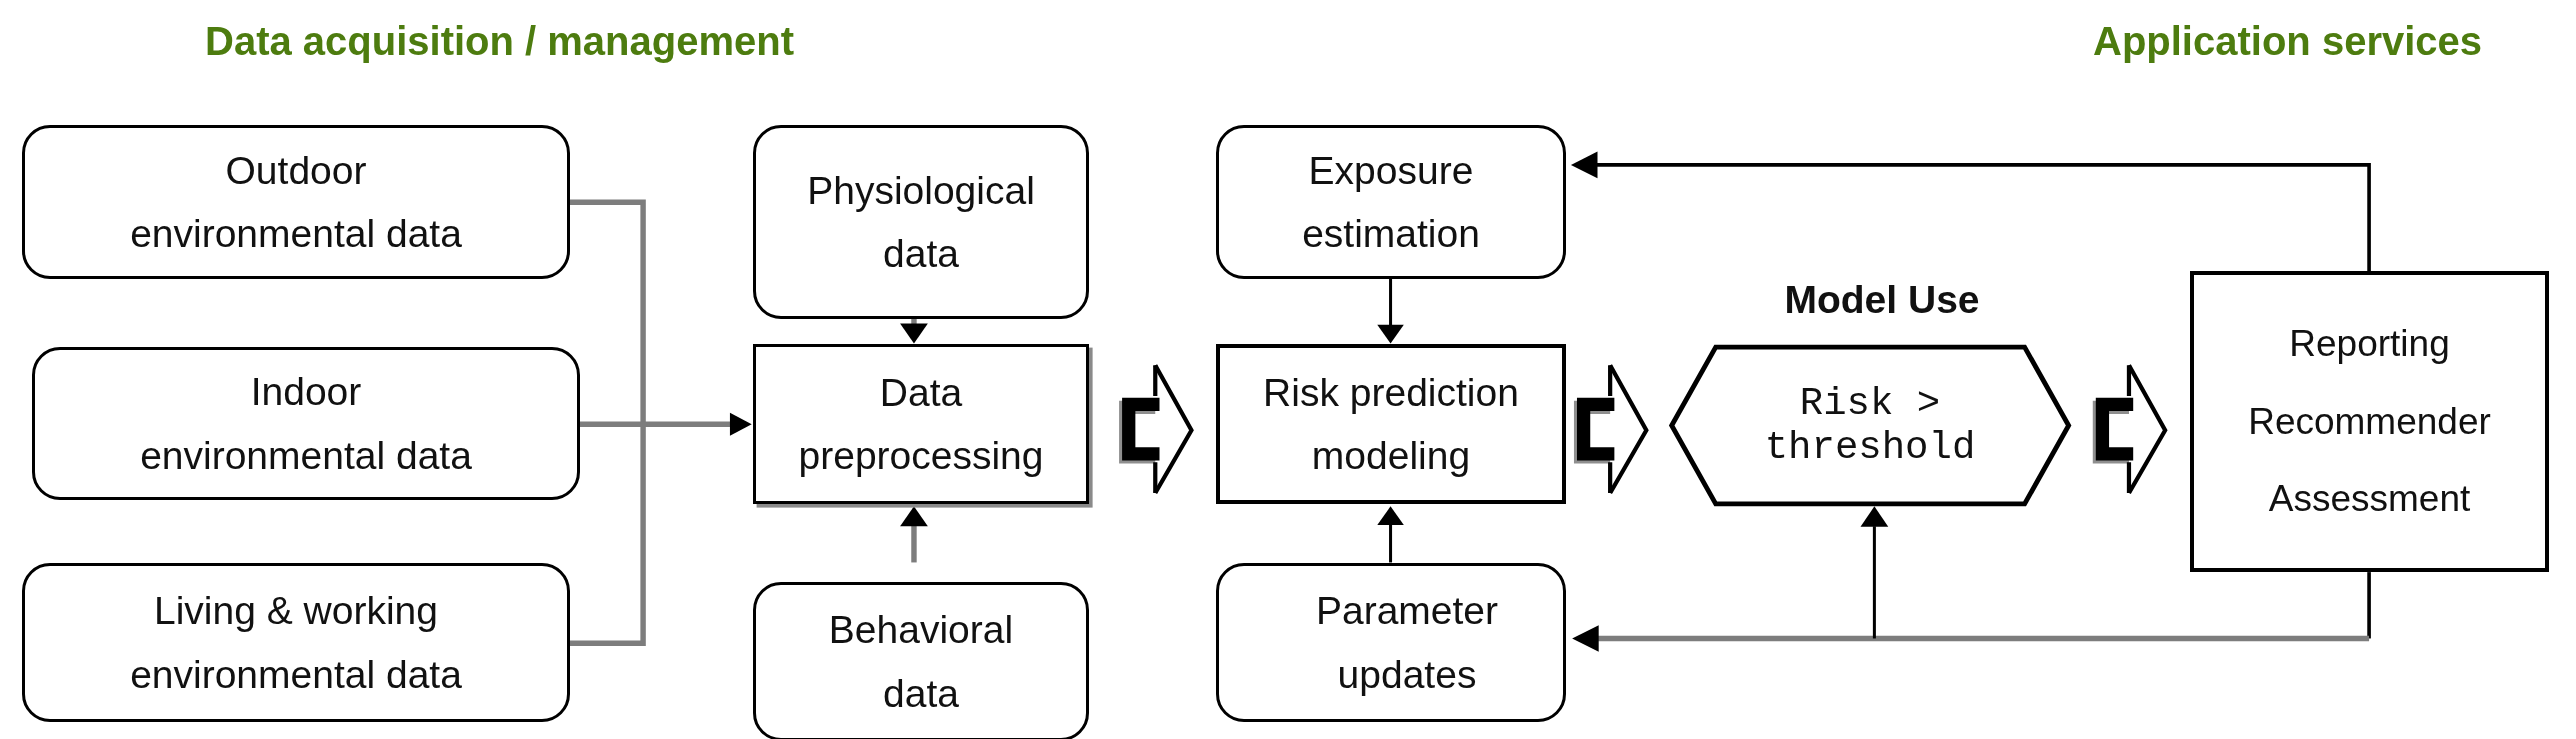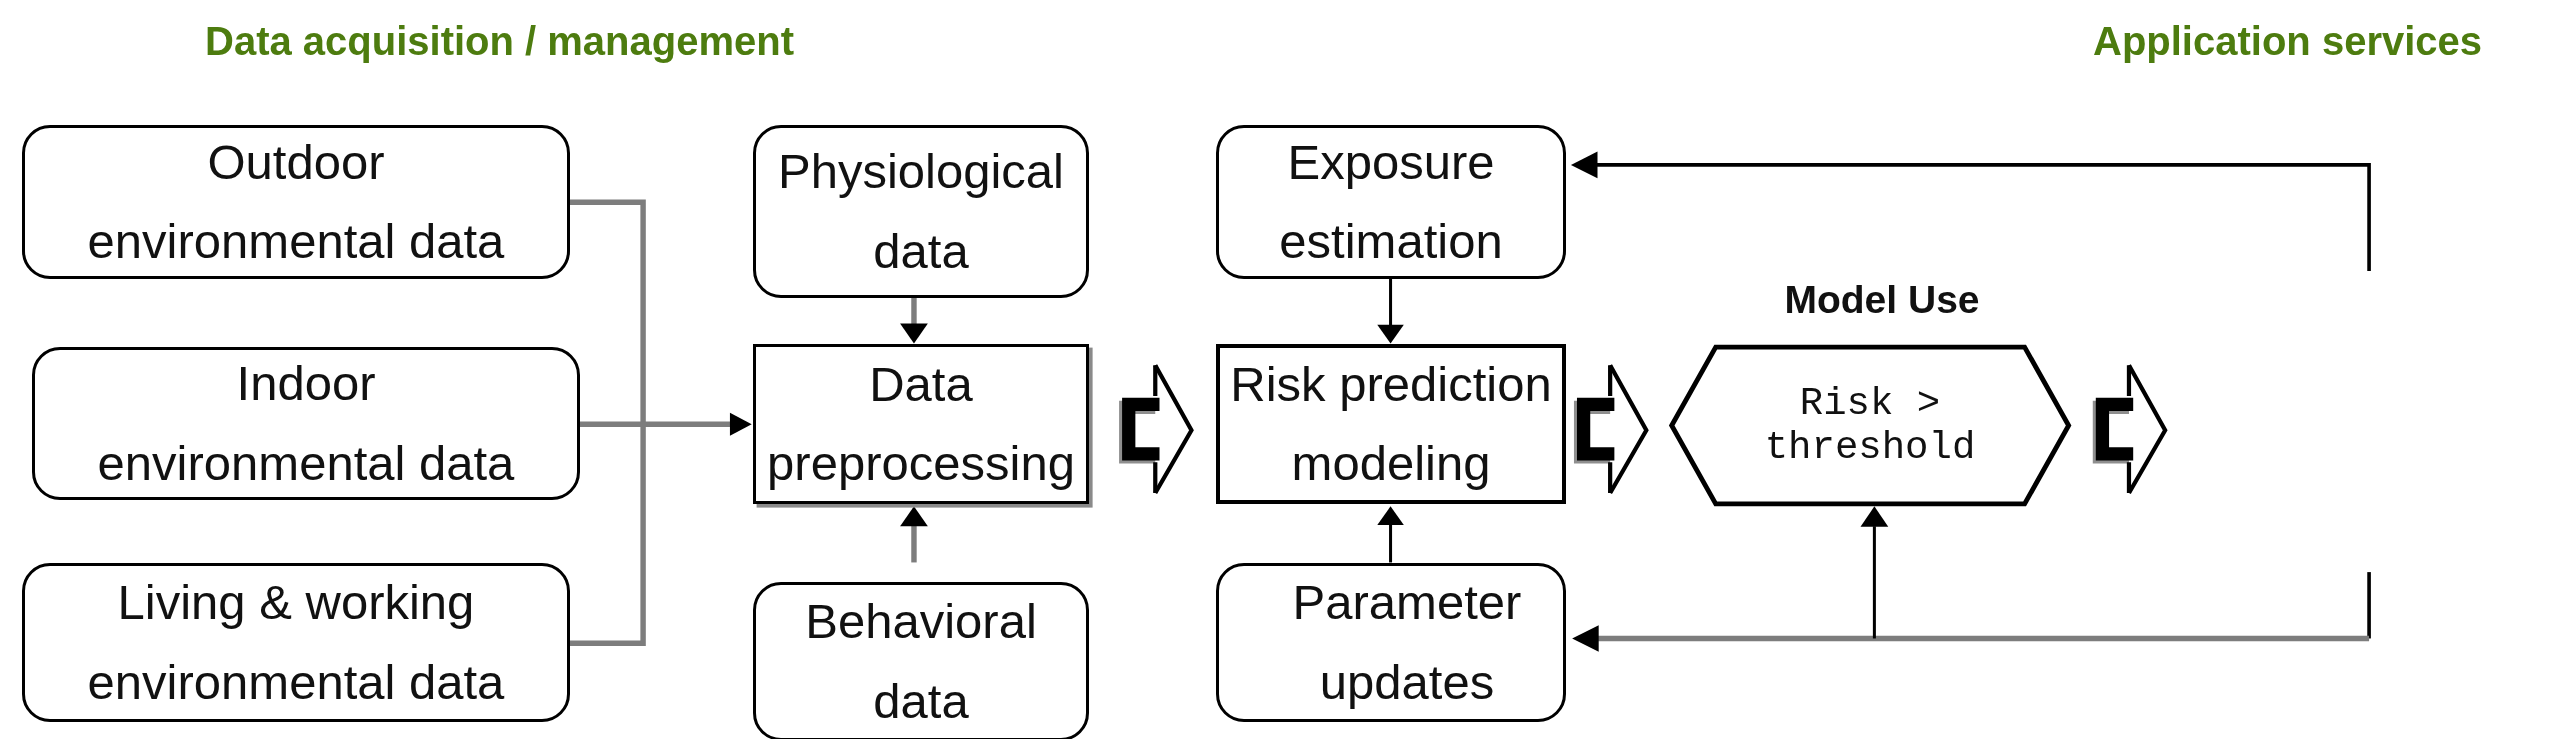--- a/index.html
+++ b/index.html
@@ -16,21 +16,21 @@
     font-size:40px;font-weight:bold;line-height:1.15;
     text-align:left;color:#4d7c0f;
     white-space:nowrap;
   }
   .node{
     position:absolute;
     box-sizing:border-box;
     display:flex;flex-direction:column;
     align-items:center;justify-content:center;
     text-align:center;
-    font-size:49px;line-height:1.62;
+    font-size:39px;line-height:1.62;
     white-space:pre-line;
     background:#ffffff;
     border:3.6px solid #000000;
     z-index:2;
   }
   .rounded{border-radius:28px;}
   .rect{border-radius:0;}
   .shadowed{box-shadow:3.6px 3.6px 0 0 #8a8a8a;}
   .reporting{
     border-width:4.2px;
@@ -112,31 +112,34 @@
     </g>
   </svg>
 
   <div class="node rounded" style="left:22px;top:125px;width:548px;height:154px;">Outdoor
 environmental data</div>
   <div class="node rounded" style="left:32px;top:347px;width:548px;height:153px;">Indoor
 environmental data</div>
   <div class="node rounded" style="left:22px;top:563px;width:548px;height:159px;">Living &amp; working
 environmental data</div>
 
-  <div class="node rounded" style="left:753px;top:125px;width:336px;height:173px;">Physiological
+  <div class="node rounded" style="left:753px;top:125px;width:336px;height:194px;">Physiological
 data</div>
   <div class="node rect shadowed" style="left:753px;top:344px;width:336px;height:160px;border-width:3px;">Data
 preprocessing</div>
   <div class="node rounded" style="left:753px;top:582px;width:336px;height:159px;">Behavioral
 data</div>
 
   <div class="node rect" style="left:1216px;top:344px;width:350px;height:160px;border-width:4.2px;">Risk prediction
 modeling</div>
   <div class="node rounded" style="left:1216px;top:125px;width:350px;height:154px;">Exposure
 estimation</div>
   <div class="node rounded" style="left:1216px;top:563px;width:350px;height:159px;padding-left:32px;">Parameter
 updates</div>
 
   <div class="hexlabel" style="left:1683px;top:347px;width:374px;height:157px;font-family:Liberation Mono, monospace;">Risk &gt; threshold</div>
 
+  <div class="node rect reporting" style="left:2190px;top:271px;width:359px;height:301px;">Reporting
+Recommender
+Assessment</div>
 
 </div>
 
 
 </body></html>

